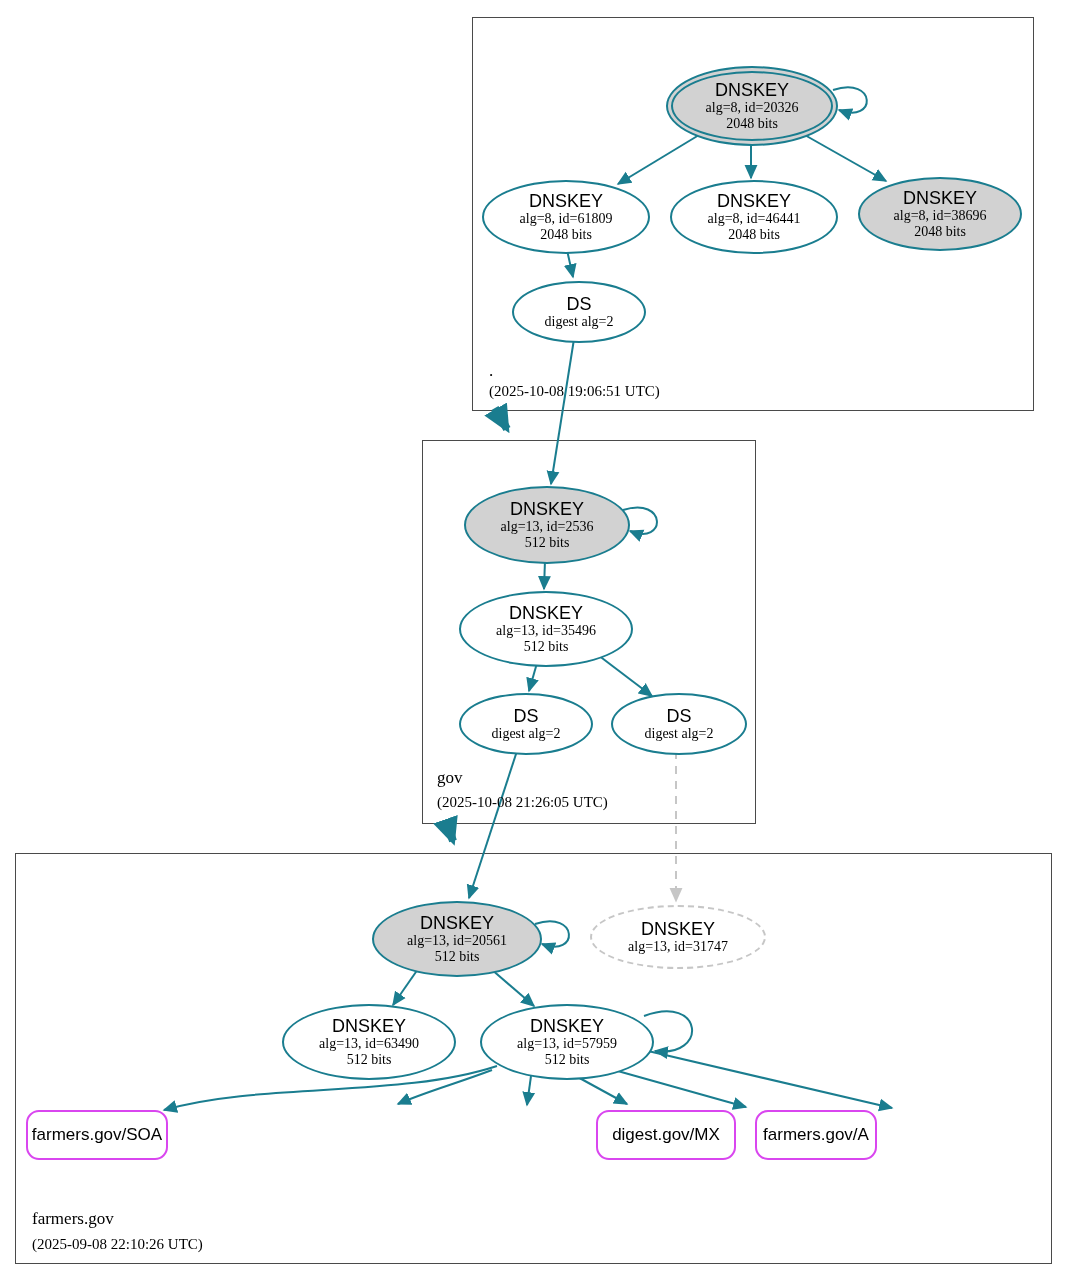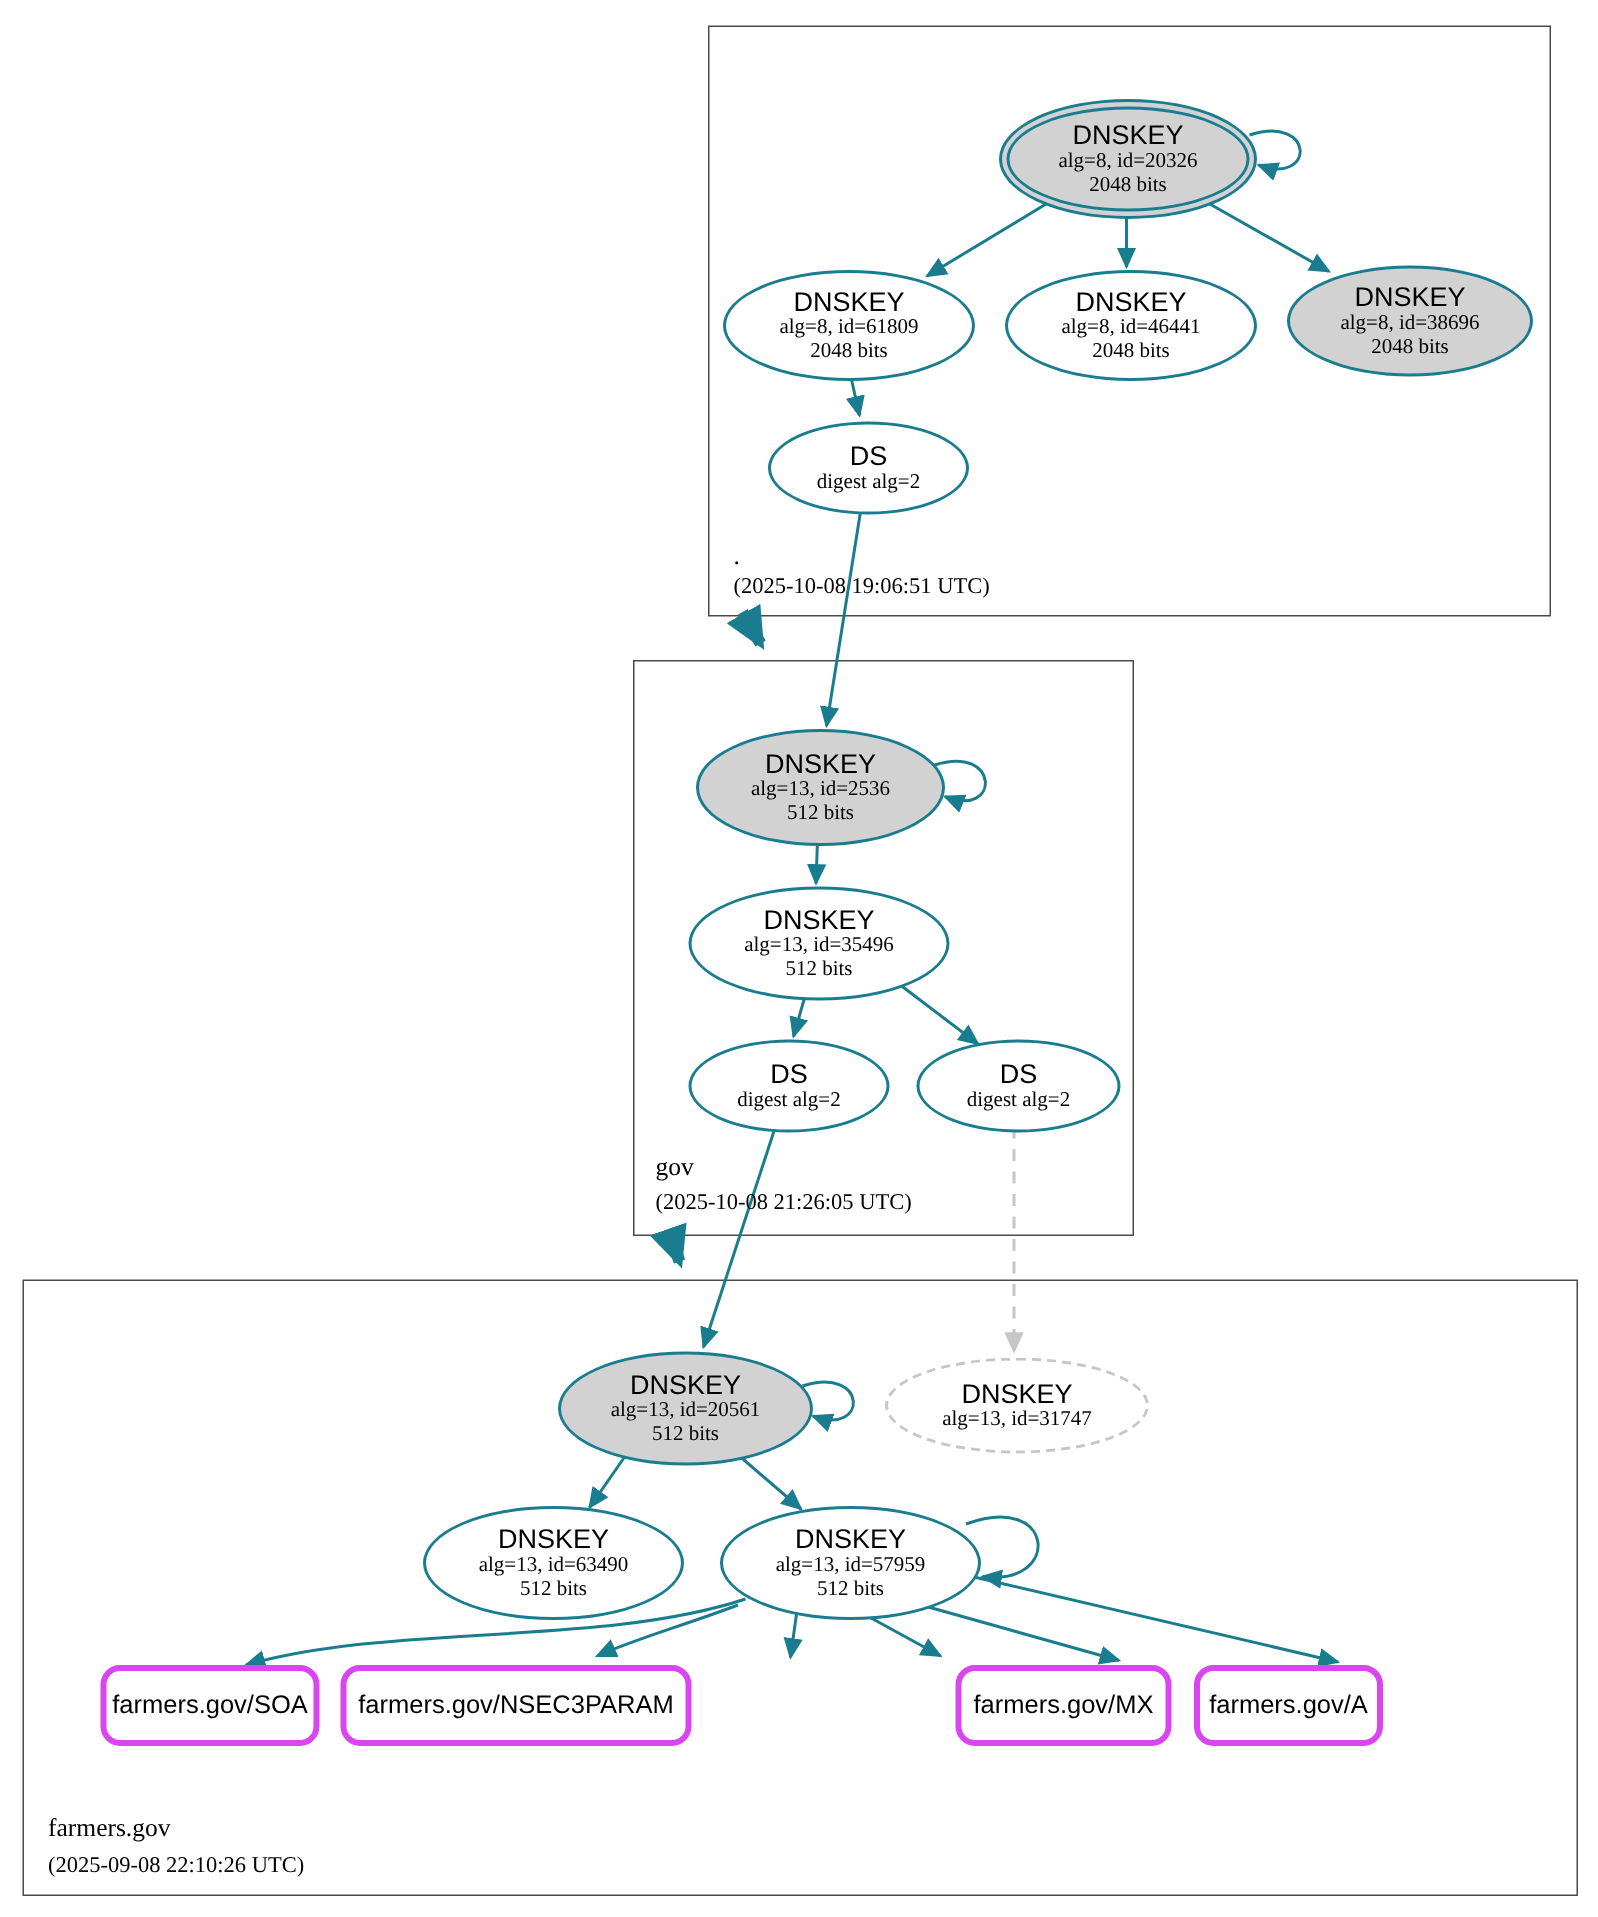--- a/index.html
+++ b/index.html
@@ -8,22 +8,22 @@
   .zonebox{position:absolute;border:1px solid #4a4a4a;background:transparent;z-index:1;}
   #edges{position:absolute;left:0;top:0;width:1065px;height:1278px;z-index:2;}
   .node{position:absolute;border:2px solid #1a7d8f;border-radius:50%;background:#ffffff;
         display:flex;flex-direction:column;align-items:center;justify-content:center;
         text-align:center;z-index:3;line-height:1.15;}
   .node.gray{background:#d2d2d2;}
   .node.double::before{content:"";position:absolute;inset:3px;border:2px solid #1a7d8f;border-radius:50%;}
   .node.dashedNode{border:2px dashed #c6c6c6;background:#ffffff;}
   .t1{font-size:18px;font-family:"Liberation Sans",sans-serif;z-index:1;}
   .t2{font-size:14px;font-family:Liberation Serif, serif;z-index:1;}
-  .rrset{position:absolute;border:4px solid #d946ef;border-radius:13px;background:#ffffff;
-         display:flex;align-items:center;justify-content:center;font-size:17px;z-index:3;margin-left:41px;}
+  .rrset{position:absolute;border:2px solid #d946ef;border-radius:13px;background:#ffffff;
+         display:flex;align-items:center;justify-content:center;font-size:17px;z-index:3;}
   .zlabel{position:absolute;font-family:"Liberation Serif",serif;font-size:17px;z-index:4;}
   .ztime{position:absolute;font-family:"Liberation Serif",serif;font-size:15px;z-index:4;}
 </style>
 </head>
 <body>
 
 <div id="canvas">
 
   <div class="zonebox" style="left:472px;top:17px;width:560px;height:392px"></div>
   <div class="zonebox" style="left:422px;top:440px;width:332px;height:382px"></div>
@@ -134,20 +134,19 @@
     <span class="t2">alg=13, id=63490</span>
     <span class="t2">512 bits</span>
   </div>
   <div class="node" style="left:480px;top:1004px;width:170px;height:72px">
     <span class="t1">DNSKEY</span>
     <span class="t2">alg=13, id=57959</span>
     <span class="t2">512 bits</span>
   </div>
 
   <div class="rrset" style="left:26px;top:1110px;width:138px;height:46px">farmers.gov/SOA</div>
-  <div class="rrset" style="left:186px;top:1110px;width:226px;height:46px">farmers.gov/NSEC3PARAM</div>
-  <div class="rrset" style="left:596px;top:1110px;width:136px;height:46px">farmers.gov/MX</div>
+  <div class="rrset" style="left:596px;top:1110px;width:136px;height:46px">digest.gov/MX</div>
   <div class="rrset" style="left:755px;top:1110px;width:118px;height:46px">farmers.gov/A</div>
 
   <div class="zlabel" style="left:32px;top:1209px">farmers.gov</div>
   <div class="ztime" style="left:32px;top:1236px">(2025-09-08 22:10:26 UTC)</div>
 
 </div>
 
 </body></html>

